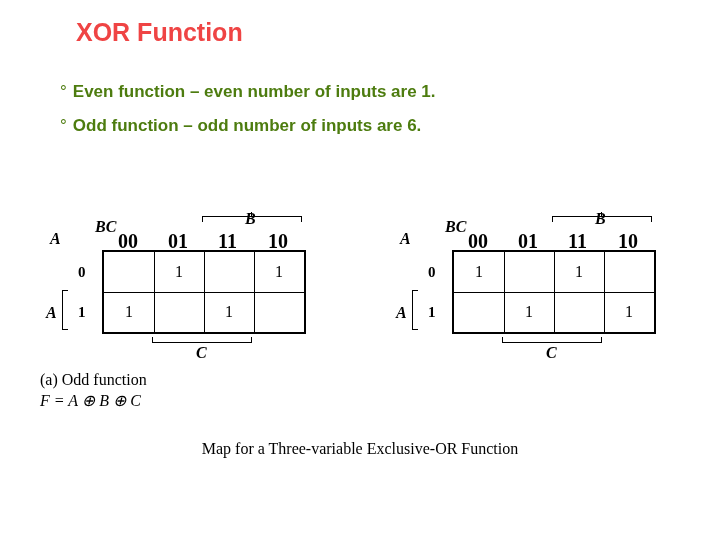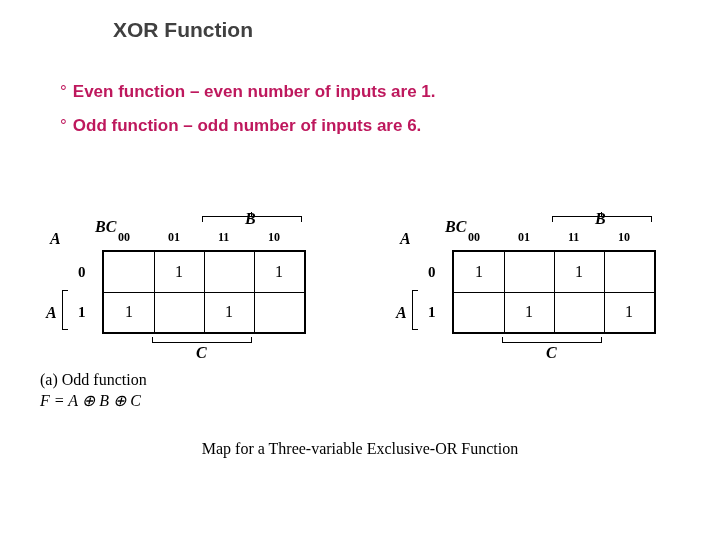--- a/index.html
+++ b/index.html
@@ -9,32 +9,31 @@
     height: 540px;
     background: #fff;
     font-family: Arial, Helvetica, sans-serif;
     color: #000;
     position: relative;
   }
   .title {
     position: absolute;
     top: 18px;
     left: 76px;
-    font-size: 21px;
+    font-size: 25px;
     font-weight: bold;
-    color: #404040;
-    margin-left: 37px;
+    color: #ef4444;
   }
   .bullets {
     position: absolute;
     top: 82px;
     left: 60px;
     font-size: 17px;
     font-weight: bold;
-    color: #be185d;
+    color: #4d7c0f;
   }
   .bullet {
     margin-bottom: 14px;
   }
   .bullet .deg {
     font-weight: normal;
     margin-right: 6px;
   }
   .kmap-group {
     position: absolute;
@@ -57,21 +56,21 @@
   .km {
     position: relative;
     width: 330px;
     height: 200px;
     font-family: "Times New Roman", serif;
     font-size: 16px;
   }
   .lblA-head { position:absolute; top:10px; left:10px; font-style:italic; font-weight:bold; }
   .lblBC    { position:absolute; top:-2px; left:55px; font-style:italic; font-weight:bold; }
   .lblB     { position:absolute; top:-10px; left:205px; font-style:italic; font-weight:bold; }
-  .col-lbl  { position:absolute; top:10px; font-weight:bold; font-size:12px; }
+  .col-lbl  { position:absolute; top:10px; font-weight:bold; font-size:20px; }
   .c00 { left:78px; } .c01 { left:128px; } .c11 { left:178px; } .c10 { left:228px; }
   .row-lbl  { position:absolute; left:38px; font-weight:bold; font-size:15px; }
   .r0 { top:44px; } .r1 { top:84px; }
   .lblA-side { position:absolute; top:84px; left:6px; font-style:italic; font-weight:bold; }
 
   .grid {
     position:absolute;
     top:30px; left:62px;
     width:200px; height:80px;
     border:2px solid #000;

